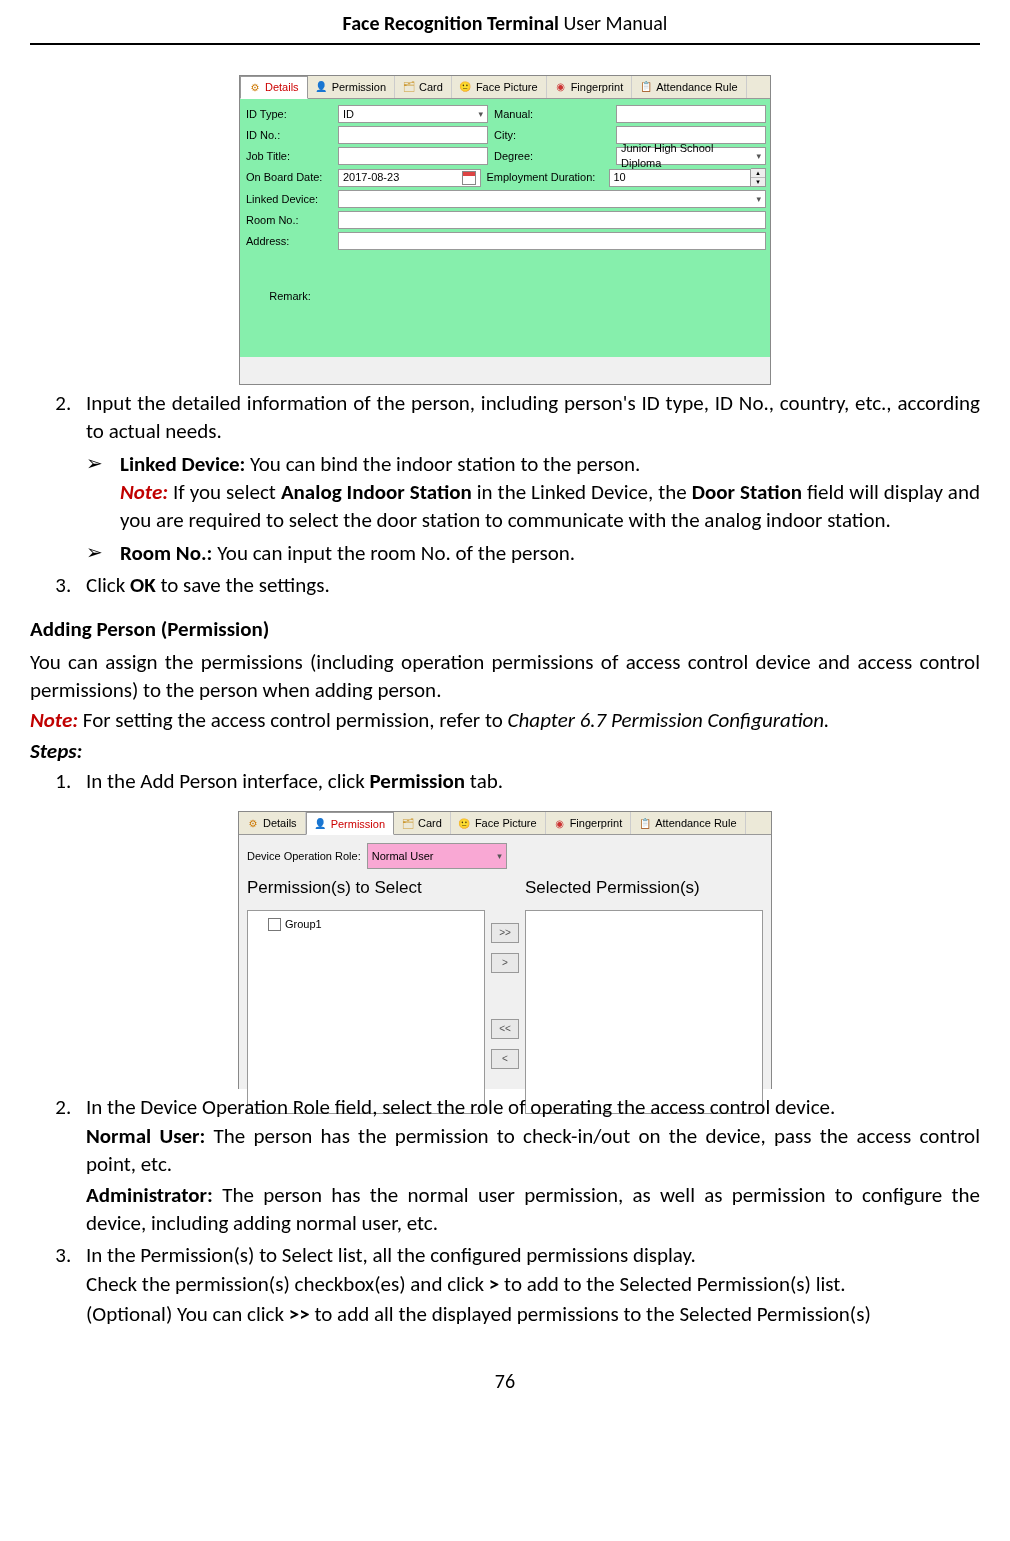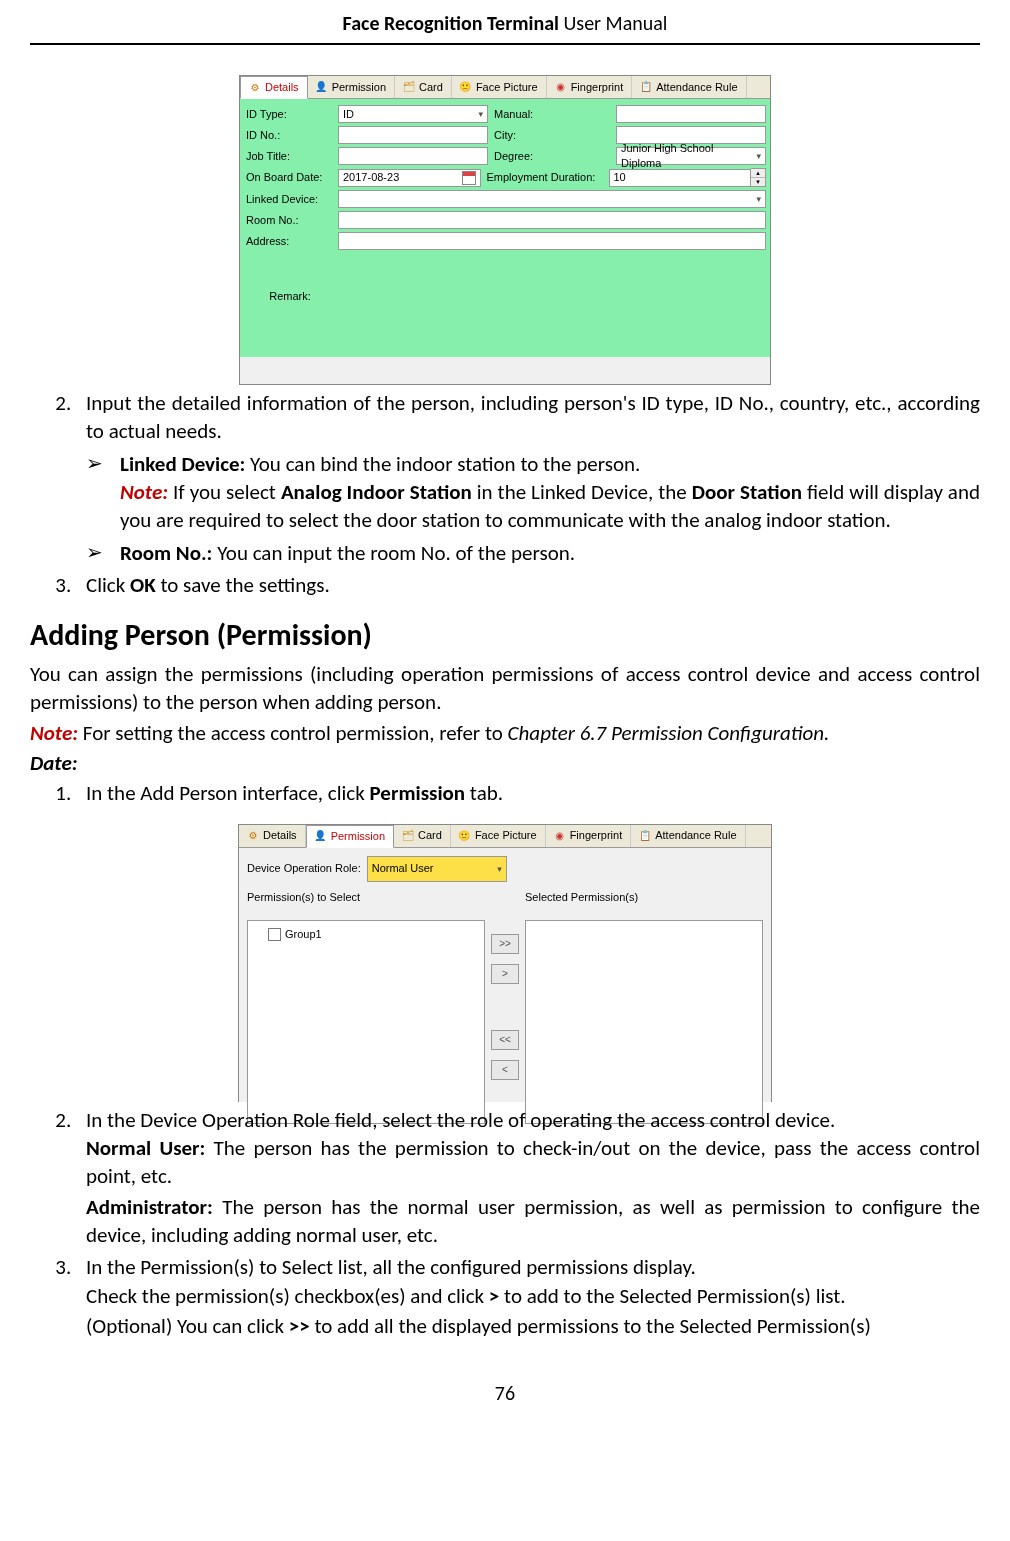--- a/index.html
+++ b/index.html
@@ -166,38 +166,38 @@
   }
   .perm-toprow {
     display: flex;
     align-items: center;
     gap: 6px;
     margin-bottom: 8px;
   }
   .perm-toprow .sel {
     width: 140px;
     height: 26px;
-    background: #fde047;
+    background: #f9a8d4;
     border: 1px solid #999;
     display: flex;
     align-items: center;
     padding: 8px 4px;
     box-sizing: border-box;
   }
   .perm-lists {
     display: flex;
     align-items: center;
     gap: 6px;
   }
   .perm-col {
     flex: 1;
   }
   .perm-col-title {
-    margin-bottom: 16px;
-    font-size: 11px;
+    margin-bottom: 10px;
+    font-size: 17px;
   }
   .perm-box {
     height: 204px;
     background: #fff;
     border: 1px solid #999;
     padding: 4px;
     box-sizing: border-box;
   }
   .perm-item {
     display: flex;
@@ -255,21 +255,21 @@
     position: absolute;
     left: 0;
     font-size: 20px;
   }
   .sub-indent { padding-left: 0; }
   .sub-body > div { margin-bottom: 2px; text-align: justify; }
   .note-red { color: #c00000; font-weight: bold; font-style: italic; }
   .bold { font-weight: bold; }
   .italic { font-style: italic; }
   h3.subhead {
-    font-size: 30px;
+    font-size: 21px;
     font-weight: bold;
     margin: 14px 0 4px 0;
   }
   .para {
     text-align: justify;
     margin: 0 0 2px 0;
   }
 </style>
 </head>
 <body>
@@ -393,21 +393,21 @@
     <li>
       <span>Click </span><span class="bold">OK</span><span> to save the settings.</span>
     </li>
   </ol>
 
   <h3 class="subhead">Adding Person (Permission)</h3>
   <div class="para">You can assign the permissions (including operation permissions of access control device and access control permissions) to the person when adding person.</div>
   <div class="para">
     <span class="note-red">Note:</span><span> For setting the access control permission, refer to </span><span class="italic">Chapter 6.7 Permission Configuration.</span>
   </div>
-  <div class="para bold italic">Date:</div>
+  <div class="para bold italic">Steps:</div>
 
   <ol class="main-ol" start="1">
     <li>
       <span>In the Add Person interface, click </span><span class="bold">Permission</span><span> tab.</span>
     </li>
   </ol>
 
   <div class="screenshot ss2">
     <div class="tabbar">
       <div class="tab">

